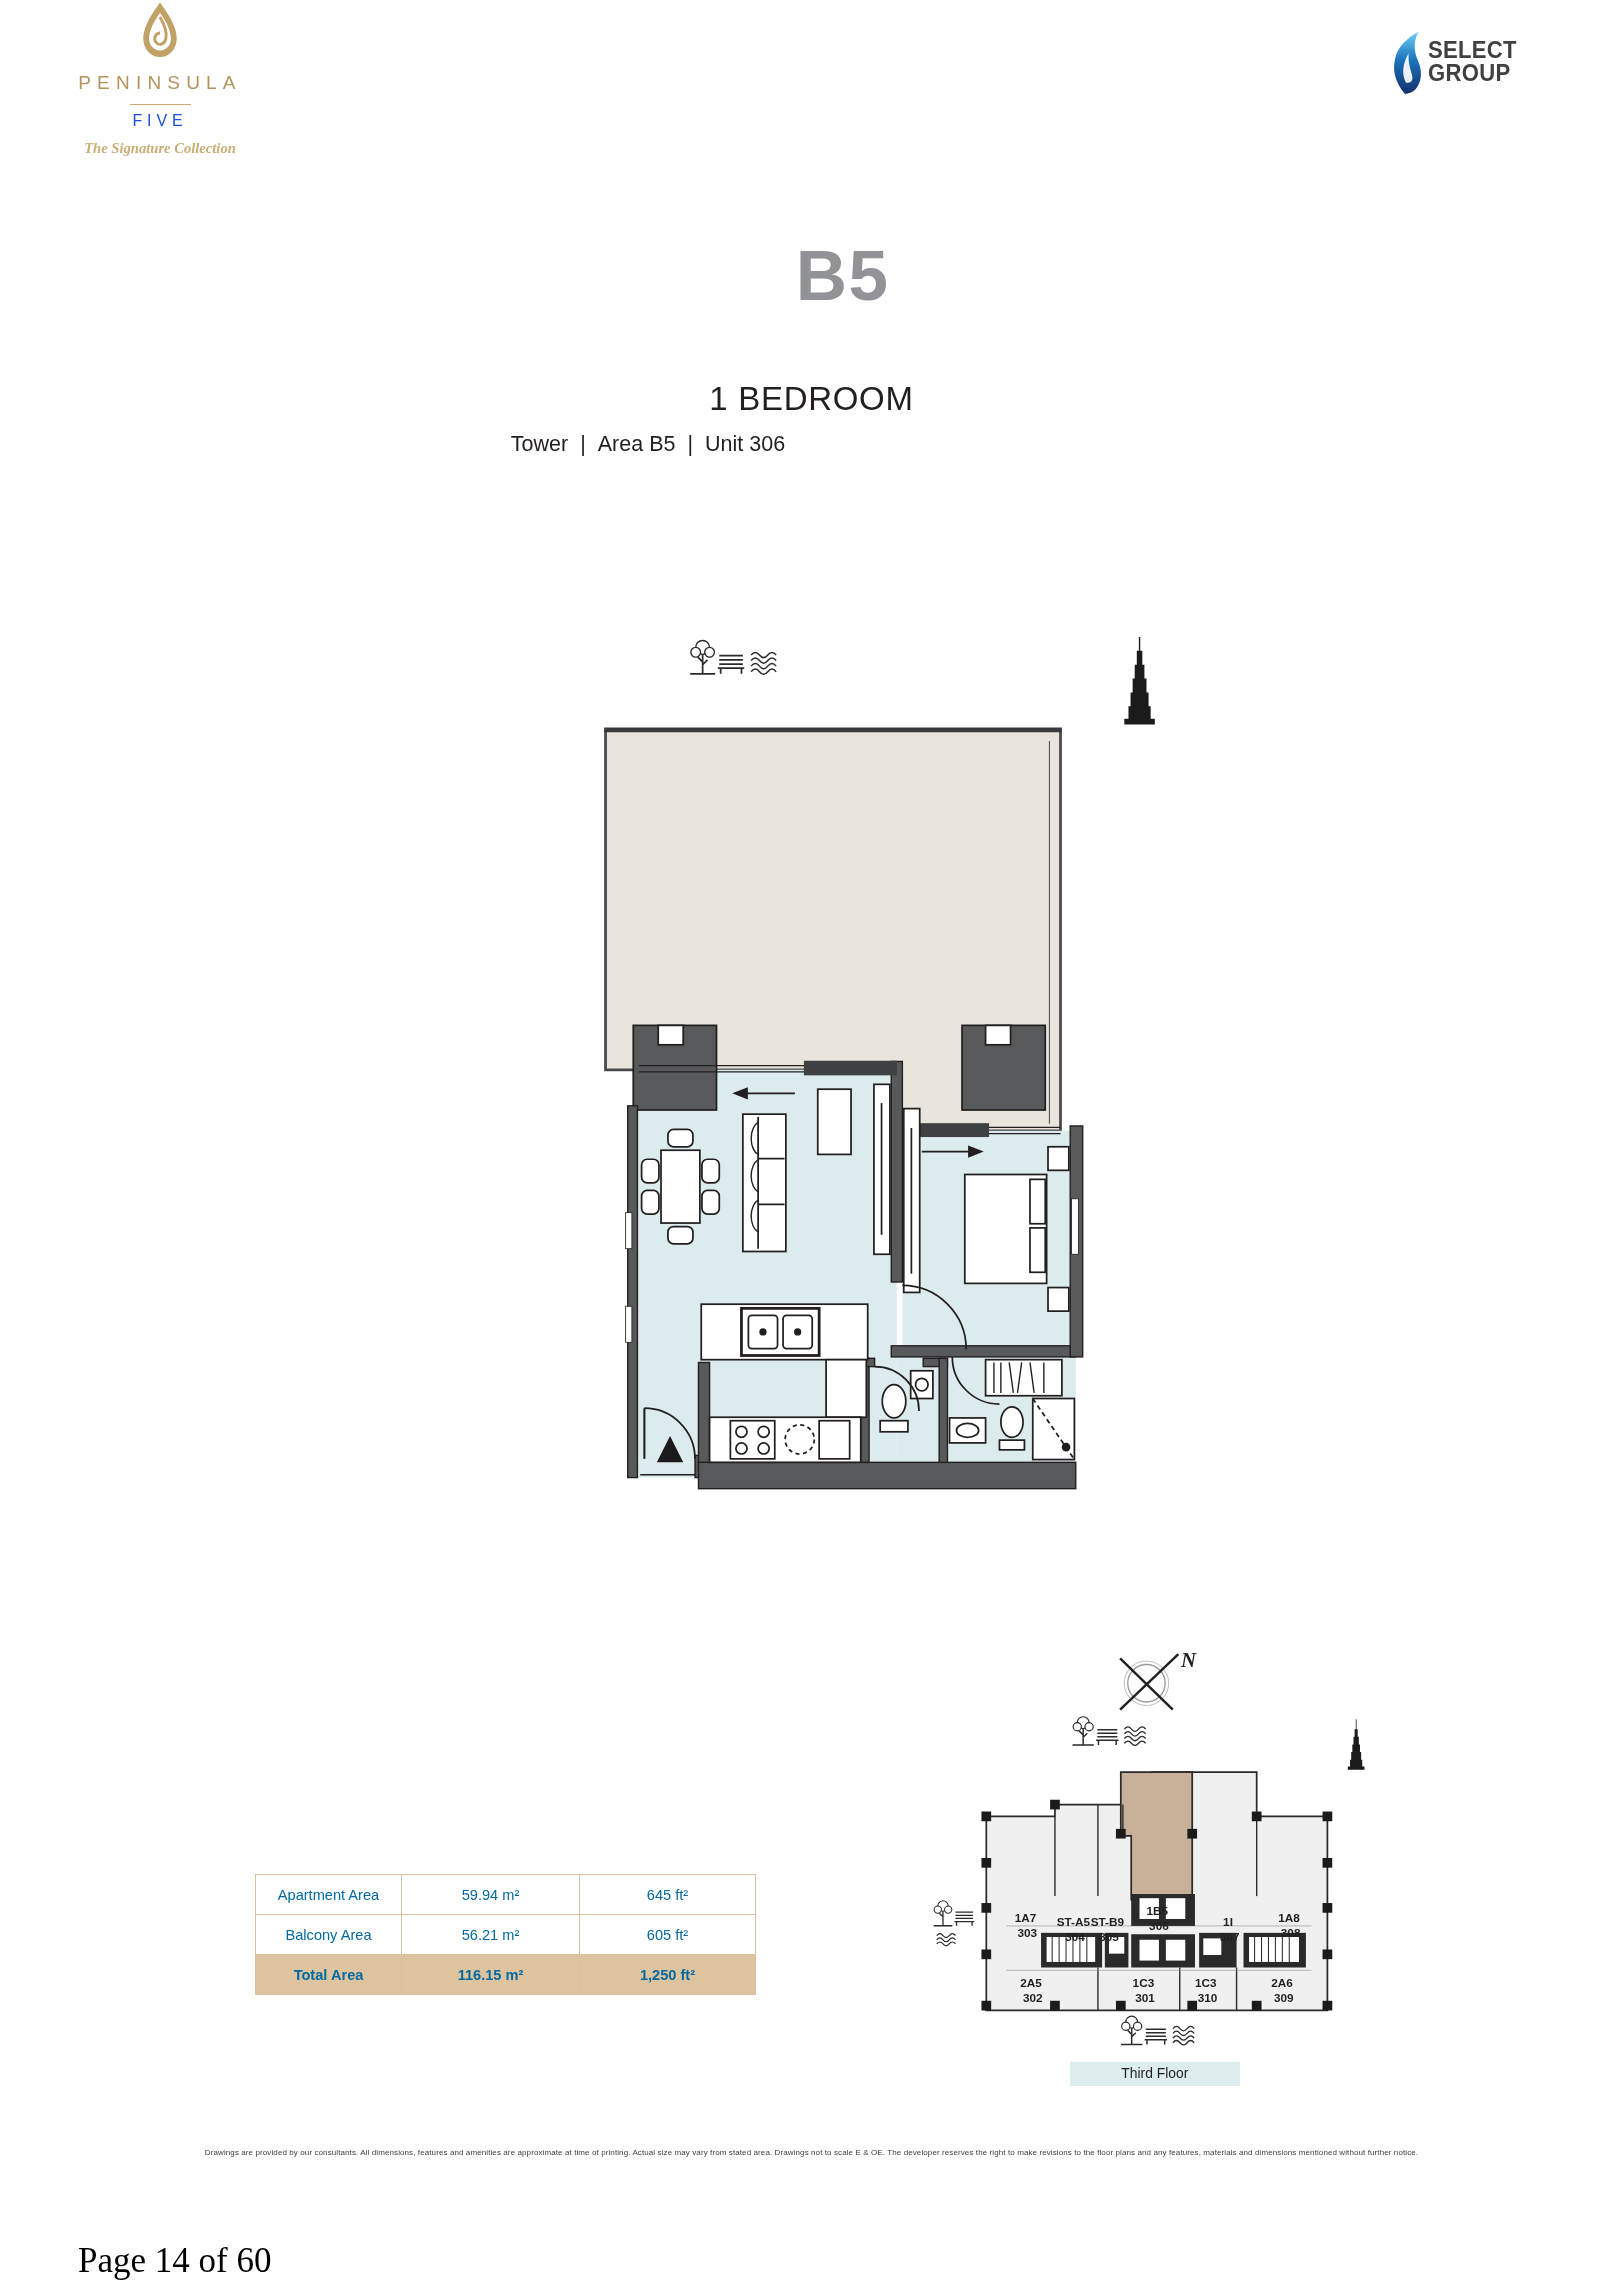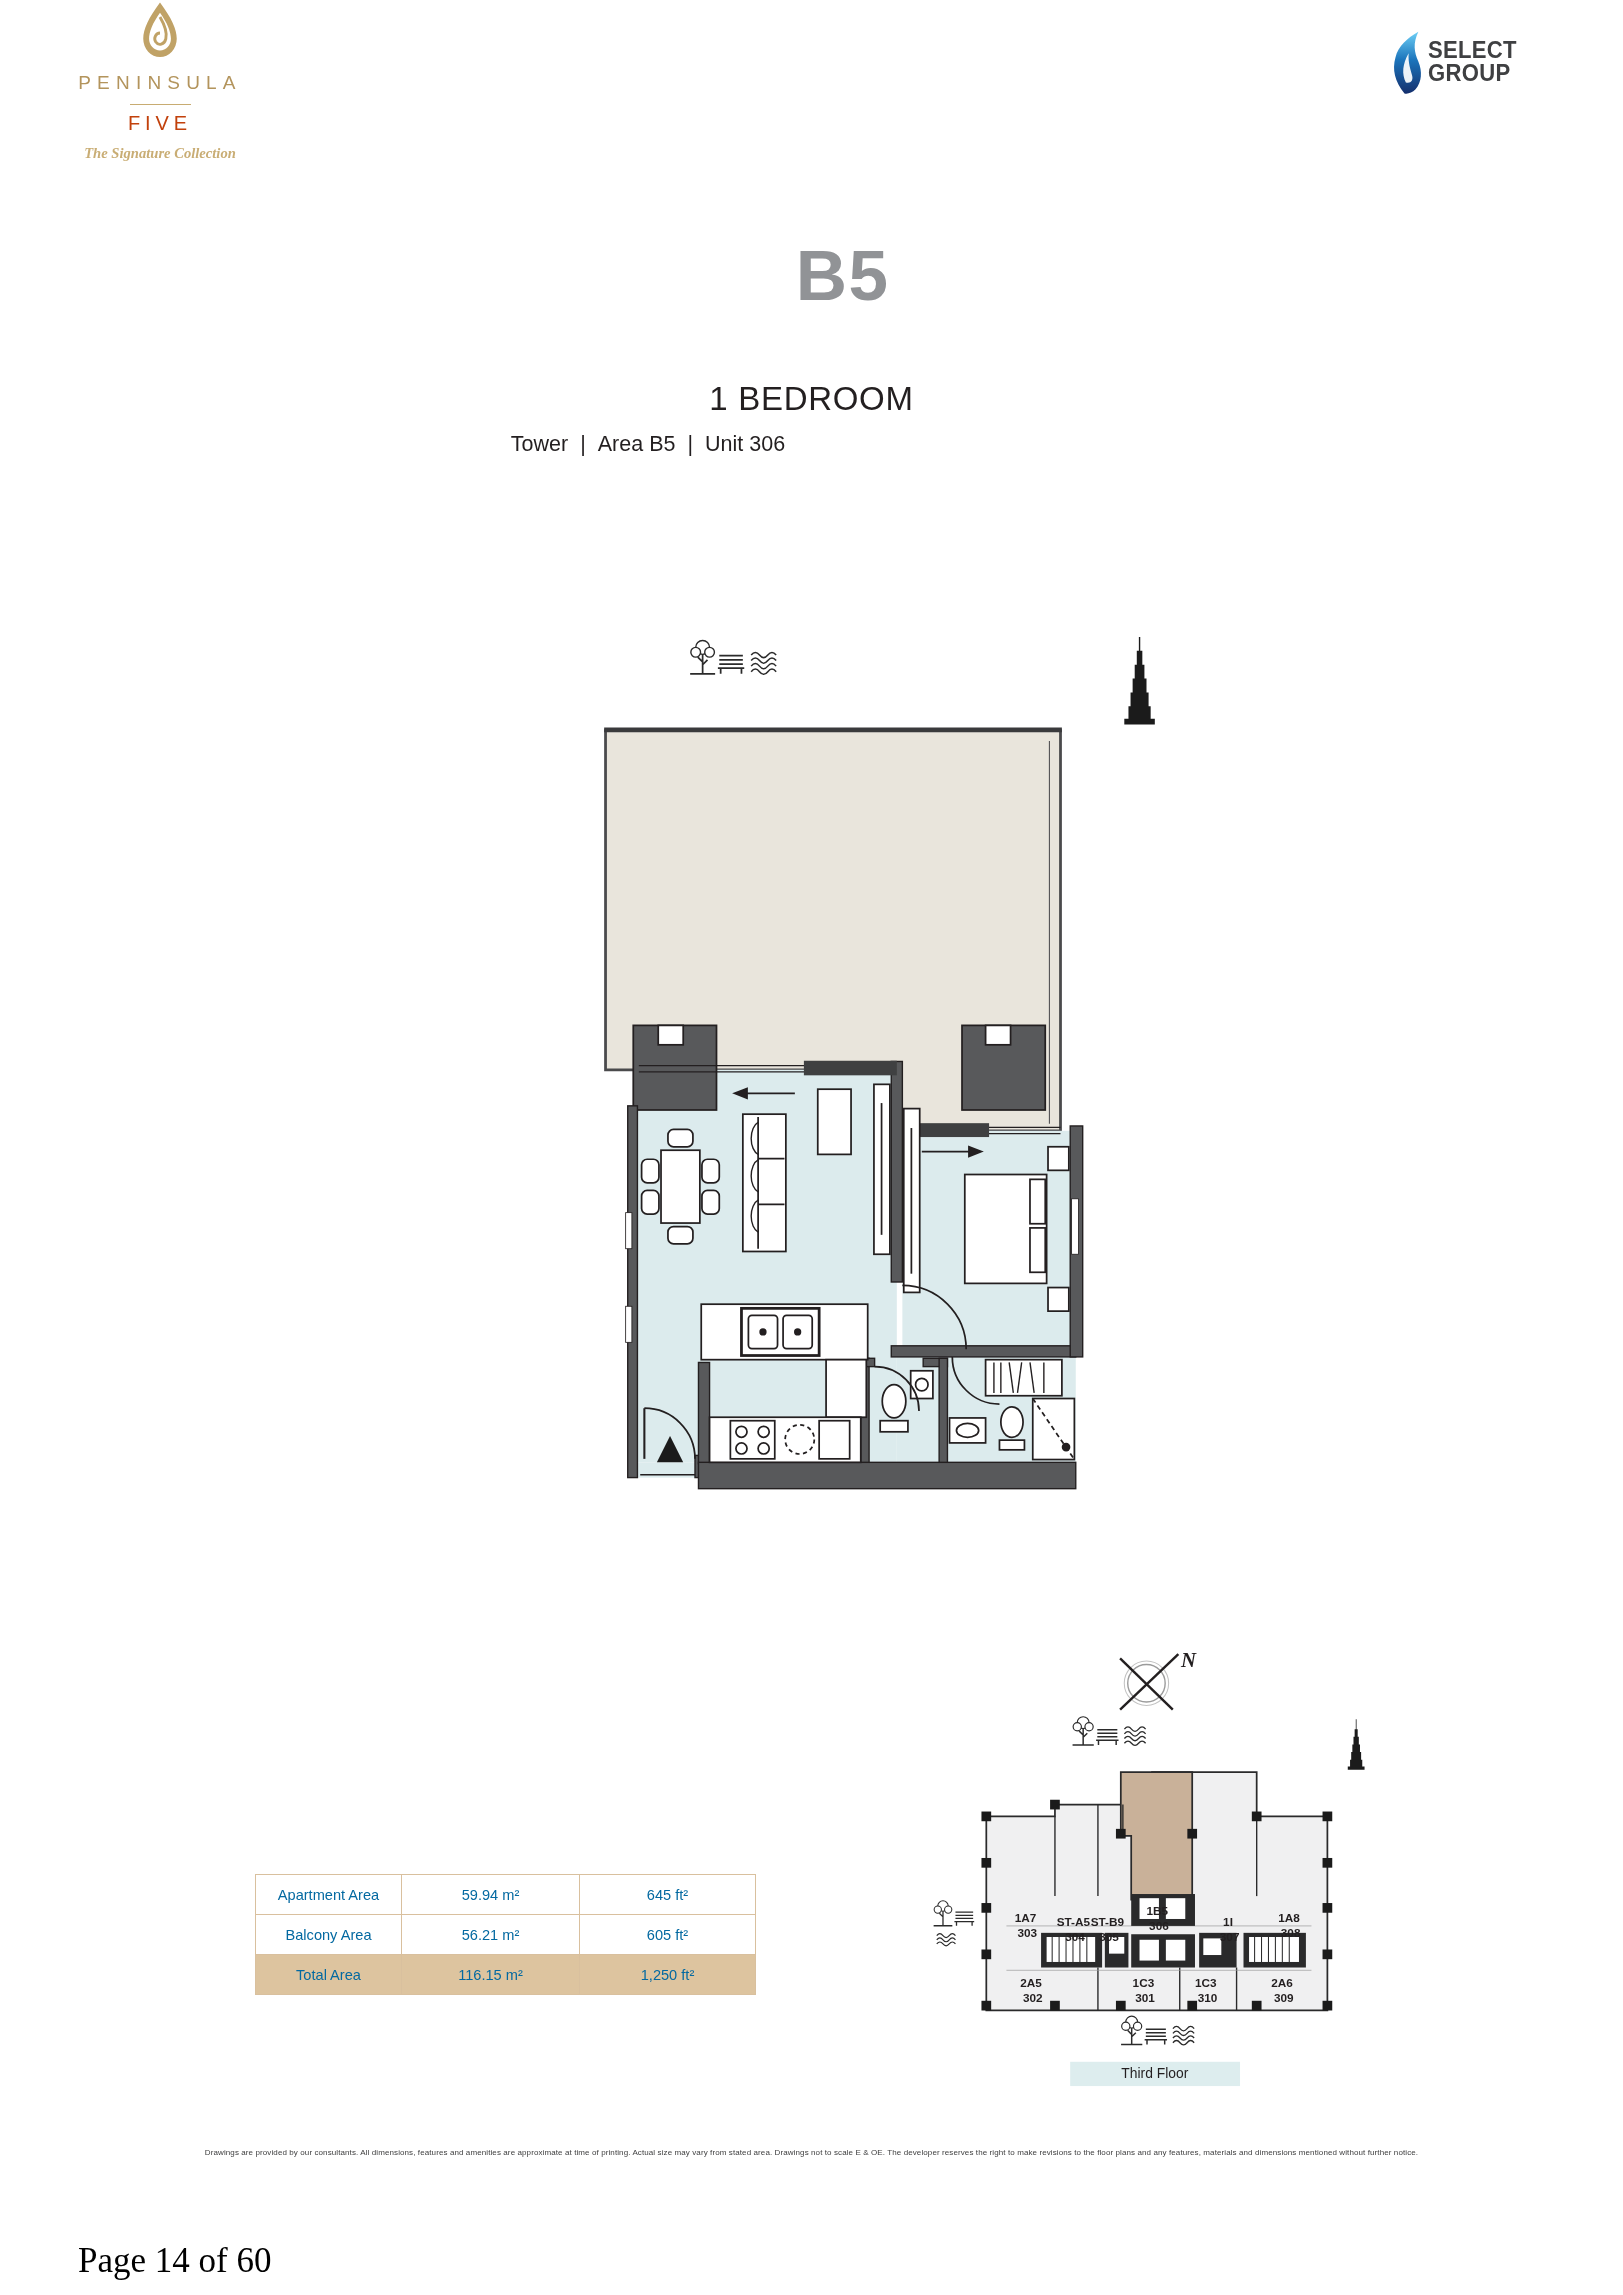--- a/index.html
+++ b/index.html
@@ -4,41 +4,41 @@
 <style>
   html,body{margin:0;padding:0;background:#ffffff;}
   .page{position:relative;width:1623px;height:2295px;background:#fff;overflow:hidden;
         font-family:"Liberation Sans",sans-serif;color:#231f20;}
   .abs{position:absolute;}
 
   
   .pen-logo{left:42px;top:1px;width:236px;text-align:center;}
   .pen-name{font-size:19px;letter-spacing:6.2px;color:#b3945c;margin-top:4.2px;font-weight:400;}
   .pen-rule{width:61px;height:1.4px;background:#c8ac72;margin:9.7px auto 7px auto;}
-  .pen-five{font-size:20px;letter-spacing:4.9px;color:#c2410c;font-weight:400;}
+  .pen-five{font-size:16px;letter-spacing:4.9px;color:#1d4ed8;font-weight:400;}
   .pen-tag{font-family:"Liberation Serif",serif;font-style:italic;font-size:14.6px;color:#c9ad74;margin-top:9.7px;font-weight:bold;}
 
   
   .sel-logo{left:1392px;top:30.5px;width:167px;display:flex;align-items:flex-start;}
   .sel-text{font-weight:bold;color:#3f4042;font-size:23px;line-height:1.02;letter-spacing:0.3px;margin-left:5.6px;margin-top:8.3px;transform:scaleX(.96);transform-origin:left;}
 
   
   .plan-code{left:0;top:235px;width:1623px;text-align:center;font-size:71px;font-weight:600;color:#919396;letter-spacing:1.4px;margin-left:31px;}
   .bedroom-title{left:0;top:380px;width:1623px;text-align:center;font-size:33px;font-weight:normal;color:#231f20;letter-spacing:0.7px;}
   .sub-line{left:0;top:432px;width:1296px;display:flex;justify-content:center;gap:12px;font-size:21.5px;color:#231f20;}
   .sub-line .sep{color:#231f20;}
 
   
   .areas{left:255px;top:1874px;border-collapse:collapse;}
   .areas td{border:1.4px solid #d9c09e;text-align:center;vertical-align:middle;
             font-size:14.6px;color:#0369a1;height:37px;}
   .areas td.c1{width:143px;}
   .areas td.c2{width:175px;}
   .areas td.c3{width:173px;}
-  .areas tr.hl td{background:#ddc49f;font-weight:normal;}
+  .areas tr.hl td{background:#ddc49f;font-weight:bold;}
 
   
   .disclaimer{left:0;top:2148px;width:1623px;text-align:center;font-size:8px;color:#404041;letter-spacing:0.1px;}
   .page-label{left:78px;top:2225px;font-family:"Liberation Serif",serif;font-size:35px;color:#000;margin-top:16px;}
 
   
   .ku{font:bold 17px "Liberation Sans",sans-serif;fill:#231f20;}
   .floor-lbl{font:20px "Liberation Sans",sans-serif;fill:#231f20;}
   svg{display:block;}
 </style>

